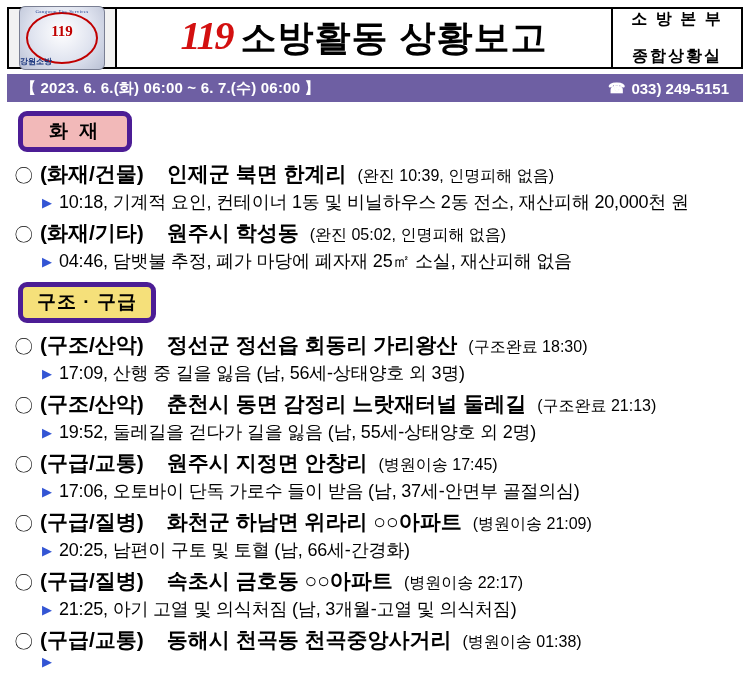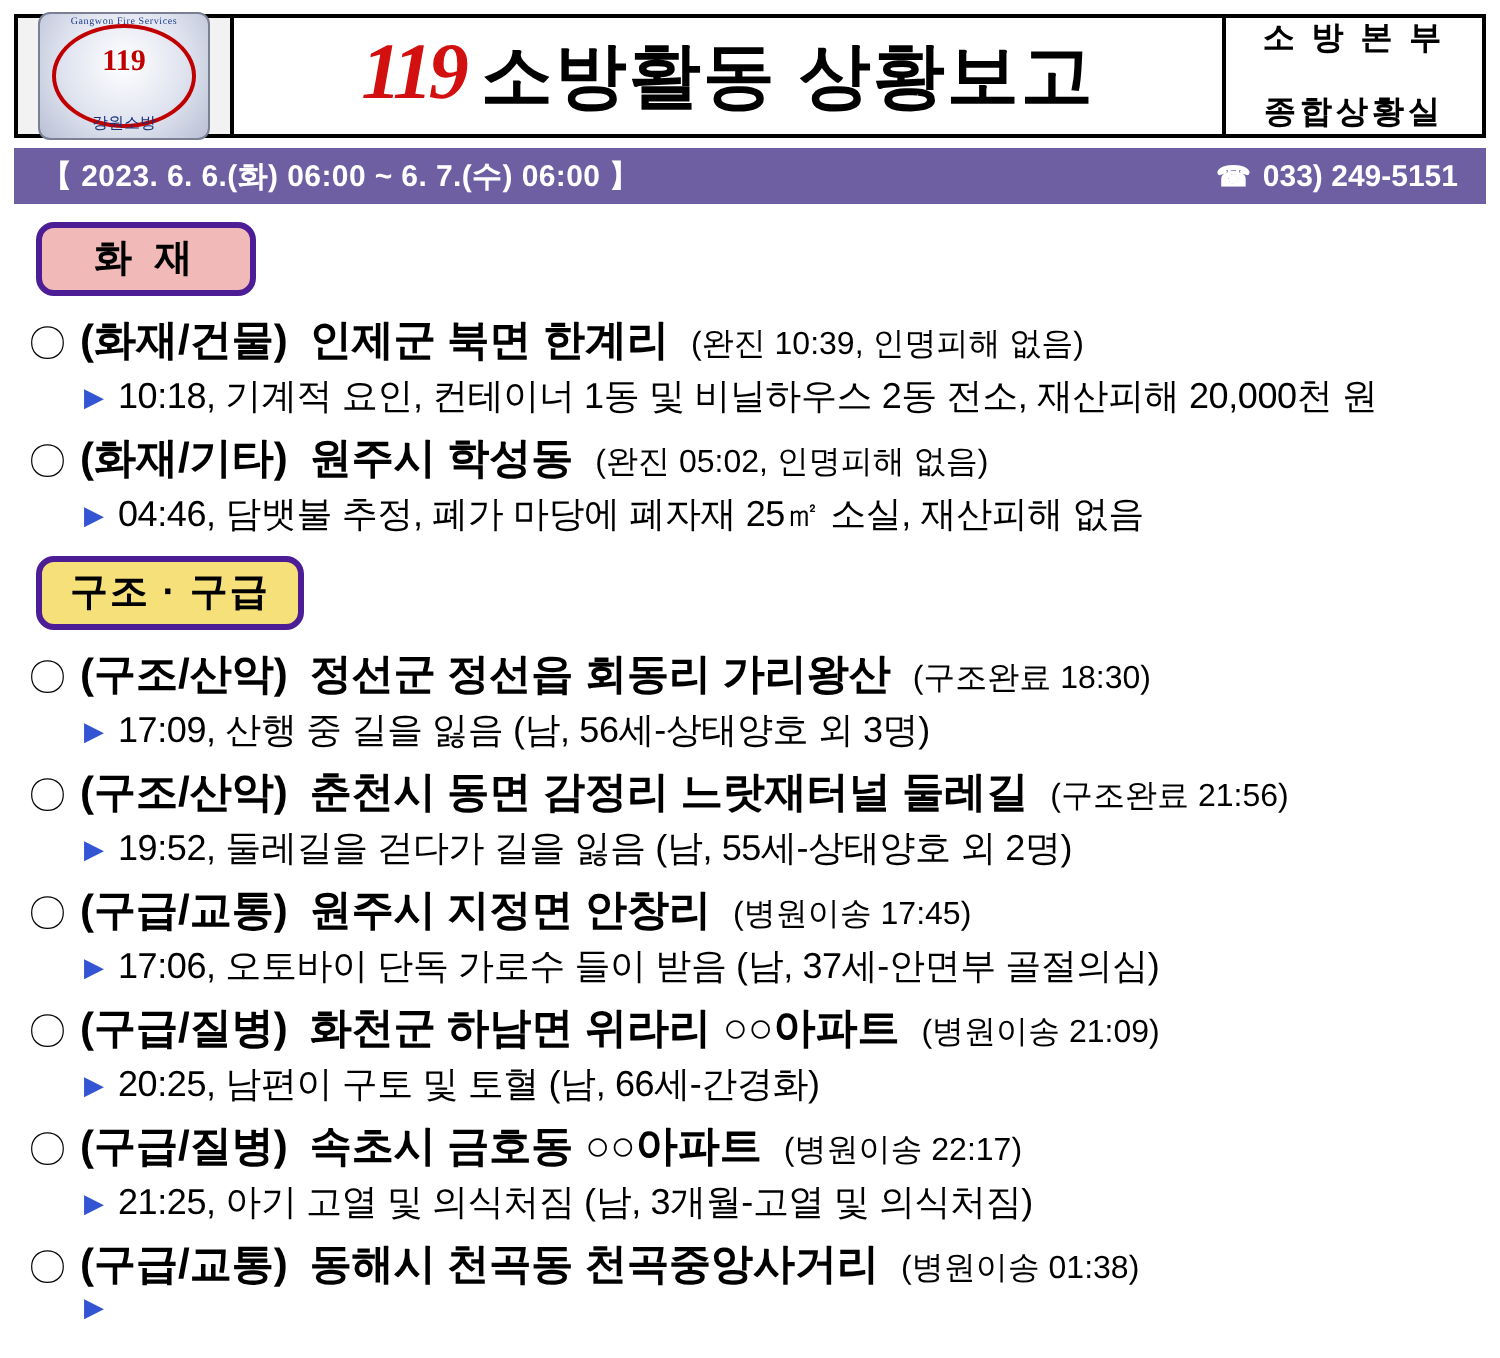--- a/index.html
+++ b/index.html
@@ -81,23 +81,22 @@
     font-weight: bold;
     color: #c00000;
     font-family: "Liberation Serif", serif;
     text-shadow: 0 1px 0 #fff;
   }
   .emblem-bottom {
     position: absolute;
     bottom: 2px;
     left: 0;
     right: 0;
-    text-align: center;
     font-size: 8px;
-    font-weight: normal;
+    font-weight: bold;
     color: #14307a;
   }
   .header-title {
     flex: 1;
     display: flex;
     align-items: center;
     justify-content: center;
     gap: 8px;
     border-right: 2px solid #000;
     box-sizing: border-box;
@@ -163,21 +162,21 @@
   .phone-icon {
     font-size: 14px;
     line-height: 1;
   }
 
   
   .section-head {
     display: inline-block;
     margin: 9px 0 3px 18px;
     background: #f2b9b9;
-    border: 3px solid #4c1d95;
+    border: 5px solid #4c1d95;
     border-radius: 9px;
     padding: 2px 26px 3px 26px;
     font-size: 19px;
     font-weight: bold;
     color: #000;
     letter-spacing: 3px;
   }
   .section-head.rescue {
     background: #f5e07a;
     padding: 2px 14px 3px 14px;
@@ -203,21 +202,21 @@
     top: 1px;
   }
   .entry-cat {
     font-size: 21px;
     font-weight: bold;
     letter-spacing: 0px;
   }
   .entry-place {
     font-size: 21px;
     font-weight: bold;
-    margin-left: 4px;
+    margin-left: 16px;
     text-align: center;
   }
   .entry-status {
     font-size: 16px;
     font-weight: normal;
     margin-left: 4px;
   }
   .entry-sub {
     display: flex;
     align-items: baseline;
@@ -329,21 +328,21 @@
         <span class="bullet-tri">▶</span>
         <span class="sub-text">17:09, 산행 중 길을 잃음 (남, 56세-상태양호 외 3명)</span>
       </div>
     </div>
 
     <div>
       <div class="entry-main">
         <span class="bullet-circle">〇</span>
         <span class="entry-cat">(구조/산악)</span>
         <span class="entry-place">춘천시 동면 감정리 느랏재터널 둘레길</span>
-        <span class="entry-status">(구조완료 21:56)</span>
+        <span class="entry-status">(구조완료 21:13)</span>
       </div>
       <div class="entry-sub">
         <span class="bullet-tri">▶</span>
         <span class="sub-text">19:52, 둘레길을 걷다가 길을 잃음 (남, 55세-상태양호 외 2명)</span>
       </div>
     </div>
 
     <div>
       <div class="entry-main">
         <span class="bullet-circle">〇</span>

